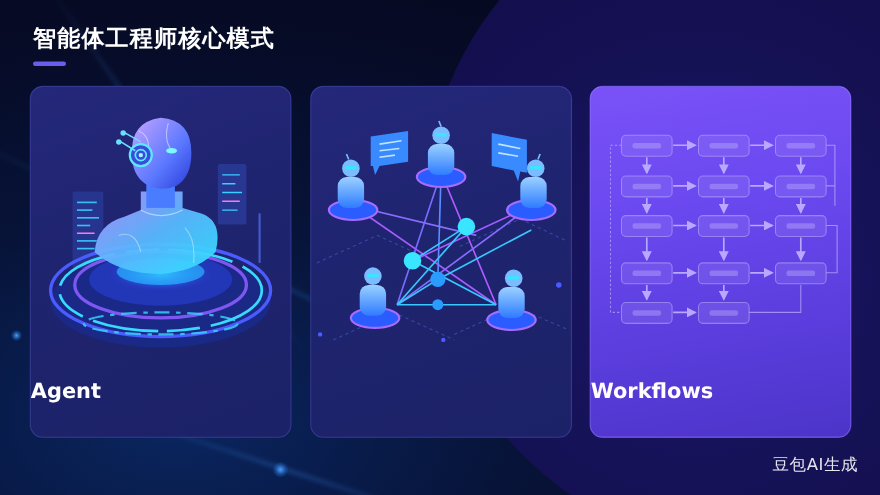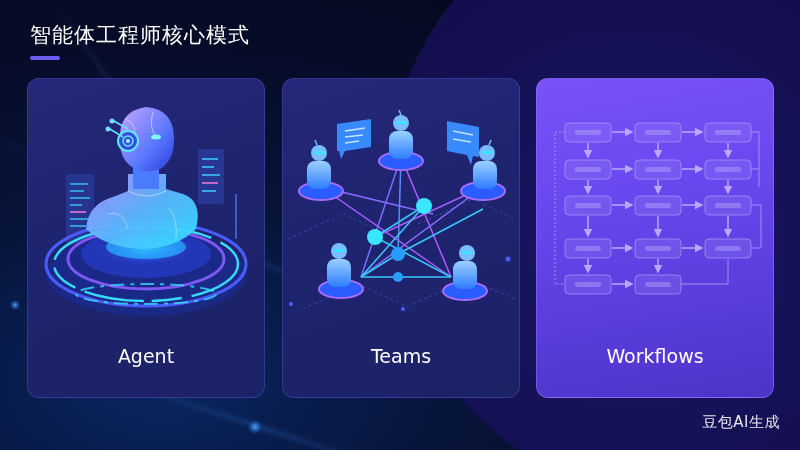--- a/index.html
+++ b/index.html
@@ -25,21 +25,21 @@
     filter: blur(2px);
   }
   .bg-glow {
     position: absolute;
     width: 14px; height: 14px; border-radius: 50%;
     background: radial-gradient(circle, rgba(80,170,255,0.9) 0%, rgba(40,120,230,0.4) 45%, rgba(40,120,230,0) 75%);
   }
   .title {
     position: absolute;
     left: 30px; top: 21px;
-    font-size: 21px; font-weight: normal; letter-spacing: 1px;
+    font-size: 21px; font-weight: bold; letter-spacing: 1px;
     color: #ffffff;
   }
   .title-underline {
     position: absolute;
     left: 30px; top: 56px;
     width: 30px; height: 4px; border-radius: 2px;
     background: #6b5cf0;
   }
   .card {
     position: absolute;
@@ -51,22 +51,21 @@
   .card.dark {
     background: linear-gradient(160deg, #25287a 0%, #1f2470 40%, #1c2266 100%);
   }
   .card.violet {
     background: linear-gradient(170deg, #7a52f8 0%, #6a48ef 35%, #5a3ddc 70%, #4c34c8 100%);
     border-color: rgba(160,140,255,0.4);
   }
   .card-label {
     position: absolute;
     left: 0; right: 0; bottom: 30px;
-    text-align: center;
-    font-size: 19px; font-weight: normal;
+    font-size: 19px; font-weight: bold;
     color: #ffffff;
   }
   .illus { position: absolute; left: 0; top: 0; }
   .credit {
     position: absolute;
     right: 20px; bottom: 18px;
     font-size: 15px; font-weight: normal;
     color: #e6e6ee;
     letter-spacing: 0.5px;
   }
@@ -234,21 +233,20 @@
     <g>
       <ellipse cx="182" cy="212" rx="22" ry="9" fill="#2a5cff" stroke="#a86cff" stroke-width="2"></ellipse>
       <rect x="170" y="182" width="24" height="28" rx="8" fill="url(#botGrad)"></rect>
       <circle cx="184" cy="174" r="8" fill="#7abcff"></circle>
       <rect x="179" y="172" width="10" height="3" fill="#3ae6ff"></rect>
     </g>
     <circle cx="120" cy="230" r="2" fill="#4a5cff"></circle>
     <circle cx="8" cy="225" r="2" fill="#4a5cff"></circle>
     <circle cx="225" cy="180" r="2.5" fill="#4a5cff"></circle>
   </svg>
-  <div class="card-label">Teams</div>
 </div>
 
 <div class="card violet" style="left:536px;padding-left:21px;">
   <svg class="illus" width="238" height="250" viewBox="0 0 238 250">
     <defs>
       <marker id="arr" markerWidth="6" markerHeight="6" refX="5" refY="3" orient="auto">
         <path d="M0 0 L6 3 L0 6 Z" fill="#b8a8ff"></path>
       </marker>
     </defs>
     <g fill="rgba(180,160,255,0.18)" stroke="rgba(190,175,255,0.55)" stroke-width="1">

